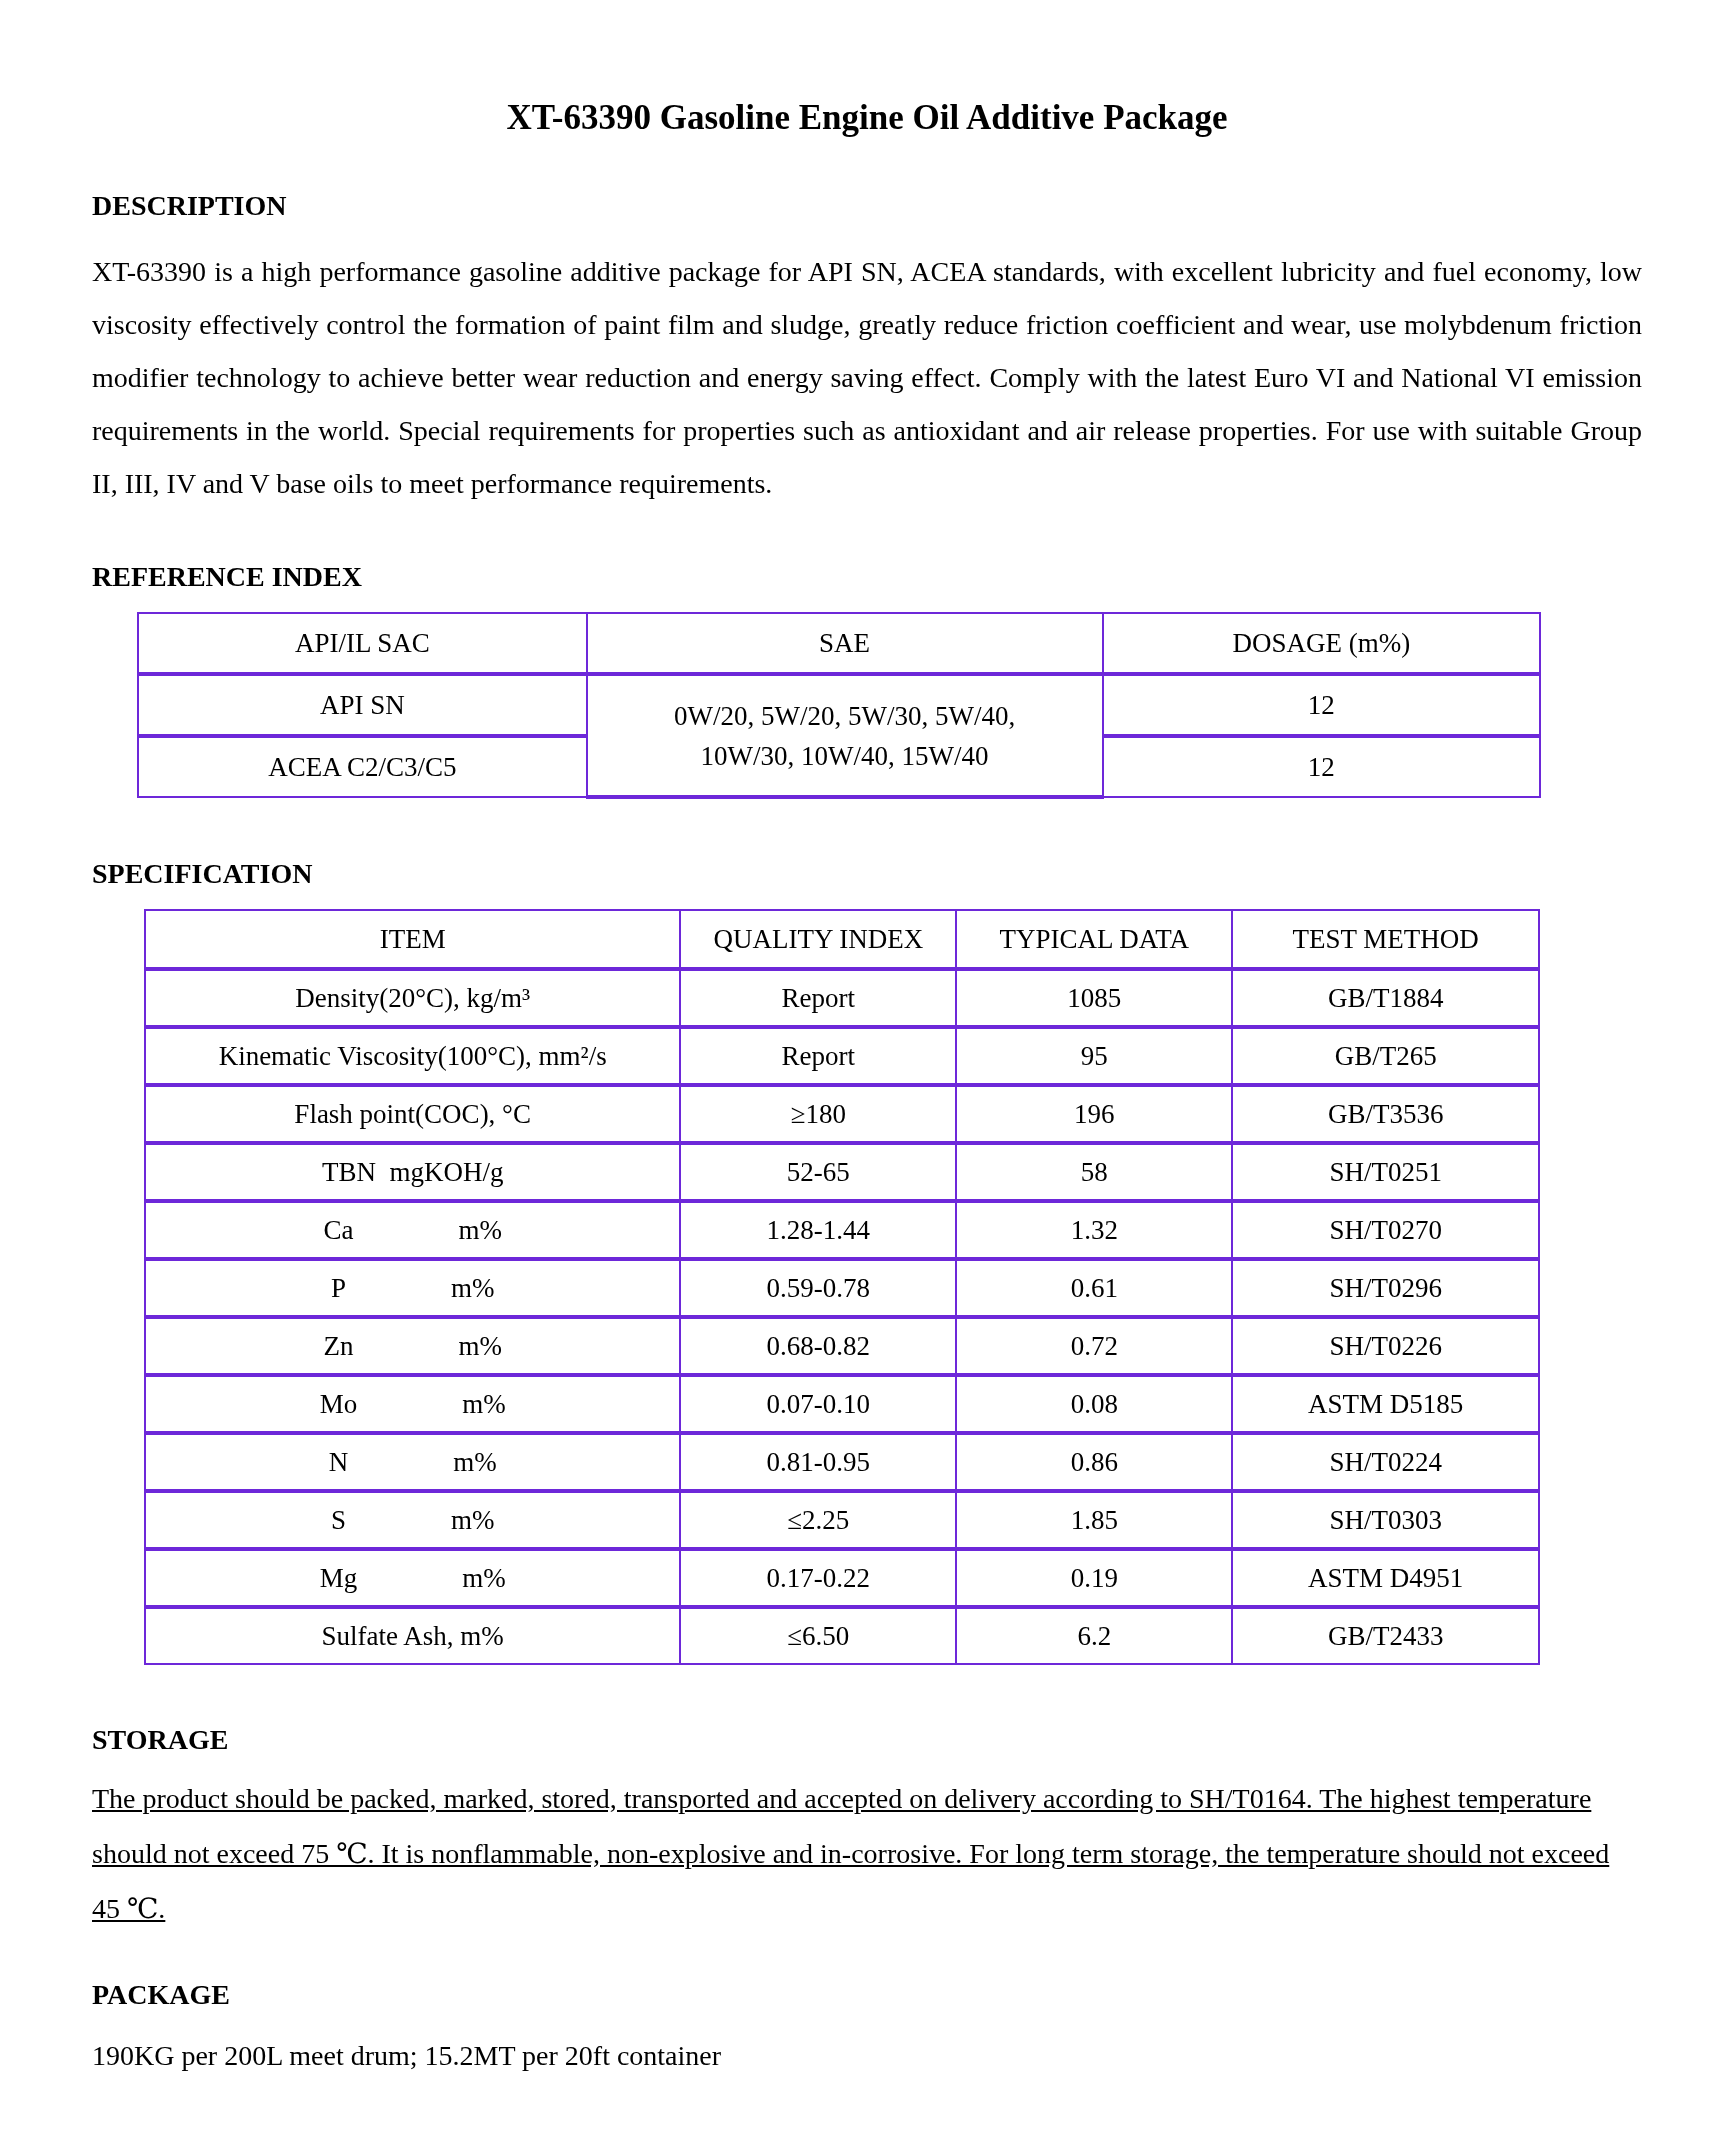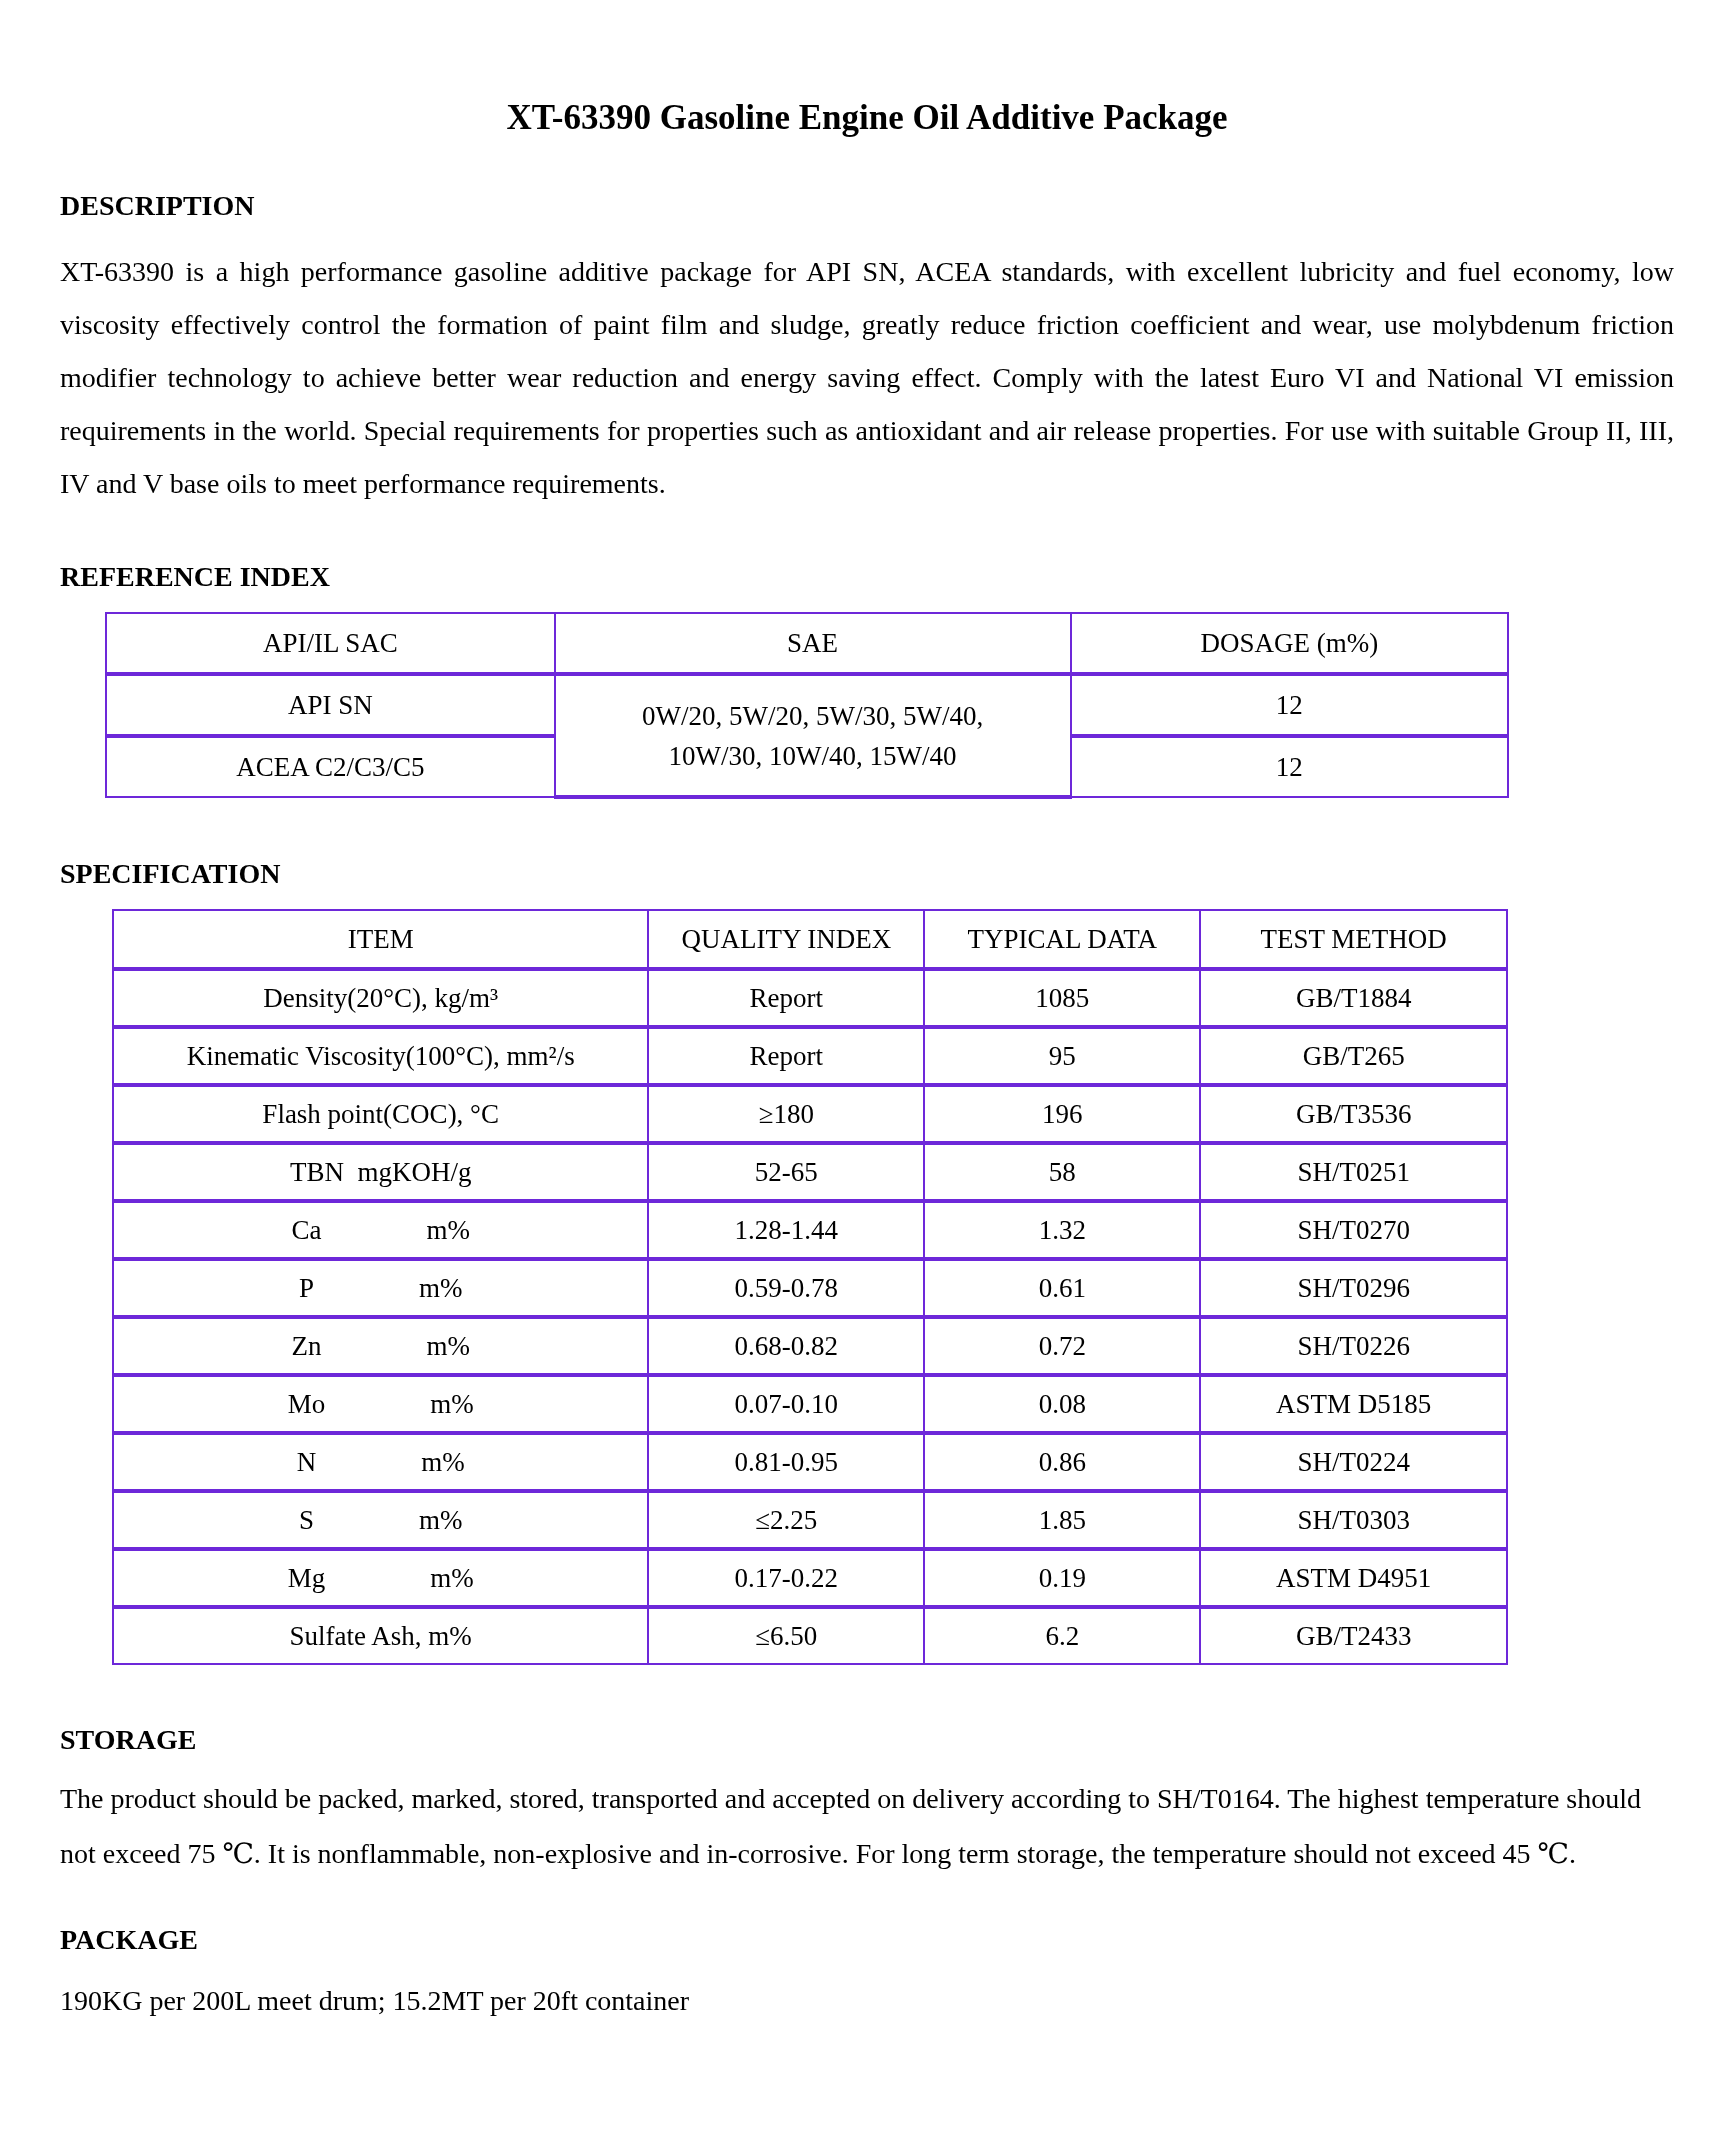--- a/index.html
+++ b/index.html
@@ -3,21 +3,21 @@
 <meta charset="utf-8">
 <style>
   html, body { margin: 0; padding: 0; background: #ffffff; }
   body {
     width: 1734px; height: 2134px;
     font-family: "Liberation Serif", "DejaVu Serif", serif;
     color: #000000;
     position: relative;
     overflow: hidden;
   }
-  .page { padding: 0 60px; box-sizing: border-box; }
+  .page { padding: 0 92px; box-sizing: border-box; }
 
   .doc-title {
     margin: 97px 0 0 0;
     text-align: center;
     font-size: 35px;
     font-weight: bold;
     line-height: 42px;
   }
   .section-heading {
     margin: 0;
@@ -35,20 +35,21 @@
     margin: 22px 0 0 0;
     font-size: 28px;
     line-height: 53px;
     text-align: justify;
   }
   .body-par-left {
     margin: 14px 0 0 0;
     font-size: 28px;
     line-height: 55px;
     text-align: left;
+    text-decoration: underline;
   }
   .package-line {
     margin: 26px 0 0 0;
     font-size: 28px;
     line-height: 35px;
   }
 
   table.doc-table {
     border-collapse: collapse;
     table-layout: fixed;

